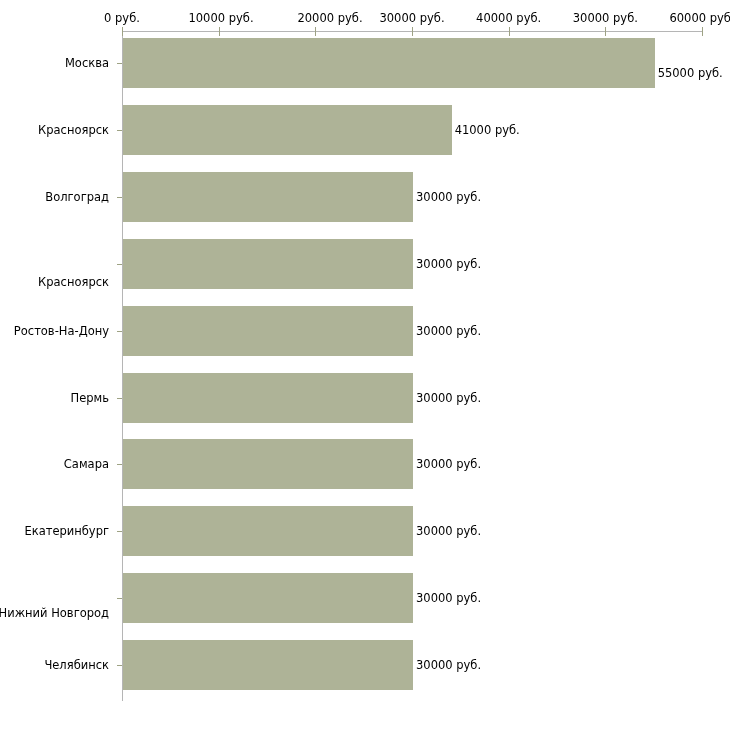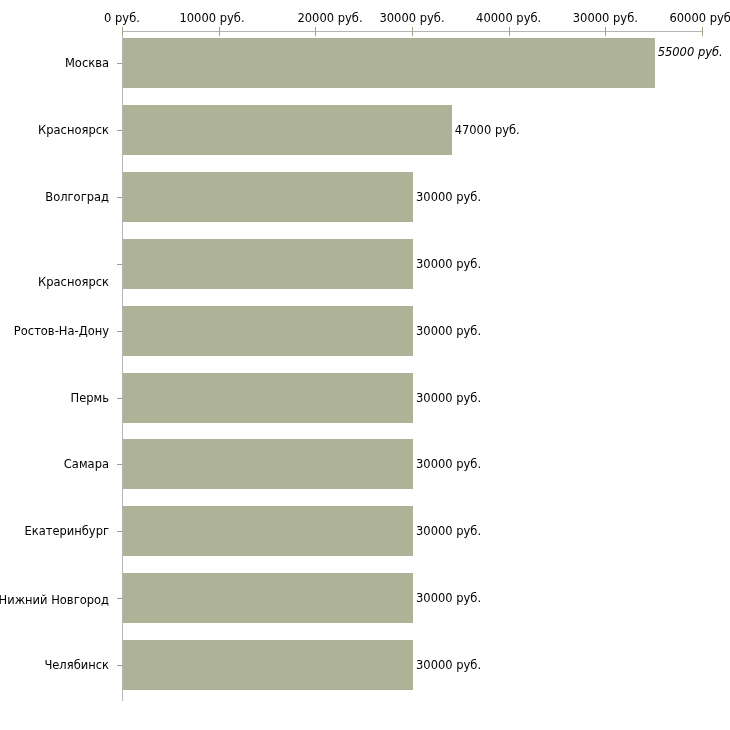--- a/index.html
+++ b/index.html
@@ -104,21 +104,21 @@
 <div id="chart-root">
   <div class="plot-area">
 
     <div class="axis-top-line"></div>
     <div class="axis-left-line"></div>
 
     <div id="xticks-layer">
         <div class="tick-mark" style="left: 122px;"></div>
         <div class="tick-label" style="left: 122px;">0 руб.</div>
         <div class="tick-mark" style="left: 218.667px;"></div>
-        <div class="tick-label" style="left: 212px;">10000 руб.</div>
+        <div class="tick-label" style="left: 221px;">10000 руб.</div>
         <div class="tick-mark" style="left: 315.333px;"></div>
         <div class="tick-label" style="left: 330px;">20000 руб.</div>
         <div class="tick-mark" style="left: 412px;"></div>
         <div class="tick-label" style="left: 412px;">30000 руб.</div>
         <div class="tick-mark" style="left: 508.667px;"></div>
         <div class="tick-label" style="left: 508.667px;">40000 руб.</div>
         <div class="tick-mark" style="left: 605.333px;"></div>
         <div class="tick-label" style="left: 605.333px;">30000 руб.</div>
         <div class="tick-mark" style="left: 702px;"></div>
         <div class="tick-label" style="left: 702px;">60000 руб.</div>
@@ -134,29 +134,29 @@
         <div class="cat-label" style="top: 263.7px; margin-top: 18px;">Красноярск</div>
         <div class="cat-tick" style="top: 330.6px;"></div>
         <div class="cat-label" style="top: 330.6px;">Ростов-На-Дону</div>
         <div class="cat-tick" style="top: 397.5px;"></div>
         <div class="cat-label" style="top: 397.5px;">Пермь</div>
         <div class="cat-tick" style="top: 464.4px;"></div>
         <div class="cat-label" style="top: 464.4px;">Самара</div>
         <div class="cat-tick" style="top: 531.3px;"></div>
         <div class="cat-label" style="top: 531.3px; margin-left: 32px;">Екатеринбург</div>
         <div class="cat-tick" style="top: 598.2px;"></div>
-        <div class="cat-label" style="top: 600px;">Нижний Новгород</div>
+        <div class="cat-label" style="top: 613px;">Нижний Новгород</div>
         <div class="cat-tick" style="top: 665.1px;"></div>
         <div class="cat-label" style="top: 665.1px;">Челябинск</div>
       </div>
     <div id="bars-layer">
         <div class="bar" title="Москва: 55000 руб." style="top: 38px; height: 50px; width: 531.667px; background: rgb(174, 179, 151);"></div>
-        <div class="bar-value" style="left: 657.667px; top: 52px; font-style: italic;">55000 руб.</div>
+        <div class="bar-value" style="left: 657.667px; top: 73px;">55000 руб.</div>
         <div class="bar" title="Новосибирск: 34000 руб." style="top: 104.9px; height: 50px; width: 328.667px; background: rgb(174, 179, 151);"></div>
-        <div class="bar-value" style="left: 454.667px; top: 129.9px;">47000 руб.</div>
+        <div class="bar-value" style="left: 454.667px; top: 129.9px;">41000 руб.</div>
         <div class="bar" title="Волгоград: 30000 руб." style="top: 171.8px; height: 50px; width: 290px; background: rgb(174, 179, 151);"></div>
         <div class="bar-value" style="left: 416px; top: 196.8px;">30000 руб.</div>
         <div class="bar" title="Красноярск: 30000 руб." style="top: 238.7px; height: 50px; width: 290px; background: rgb(174, 179, 151);"></div>
         <div class="bar-value" style="left: 416px; top: 263.7px;">30000 руб.</div>
         <div class="bar" title="Ростов-На-Дону: 30000 руб." style="top: 305.6px; height: 50px; width: 290px; background: rgb(174, 179, 151);"></div>
         <div class="bar-value" style="left: 416px; top: 330.6px;">30000 руб.</div>
         <div class="bar" title="Пермь: 30000 руб." style="top: 372.5px; height: 50px; width: 290px; background: rgb(174, 179, 151);"></div>
         <div class="bar-value" style="left: 416px; top: 397.5px;">30000 руб.</div>
         <div class="bar" title="Самара: 30000 руб." style="top: 439.4px; height: 50px; width: 290px; background: rgb(174, 179, 151);"></div>
         <div class="bar-value" style="left: 416px; top: 464.4px;">30000 руб.</div>

